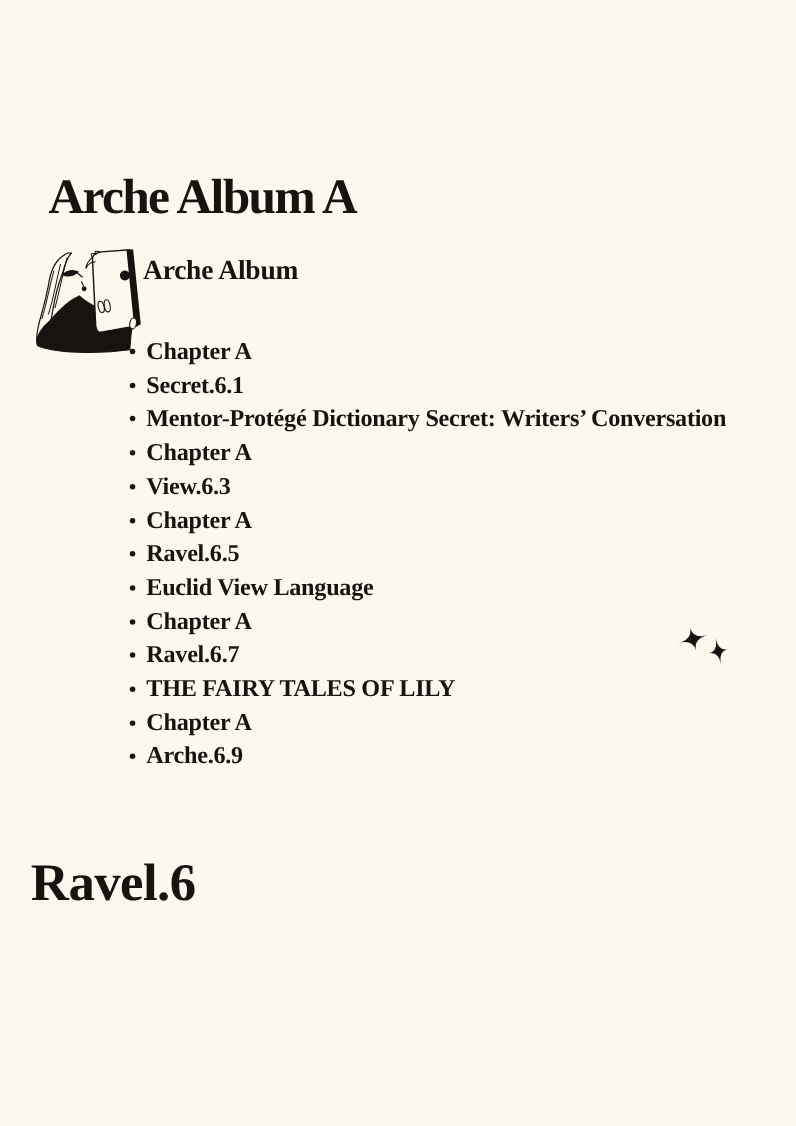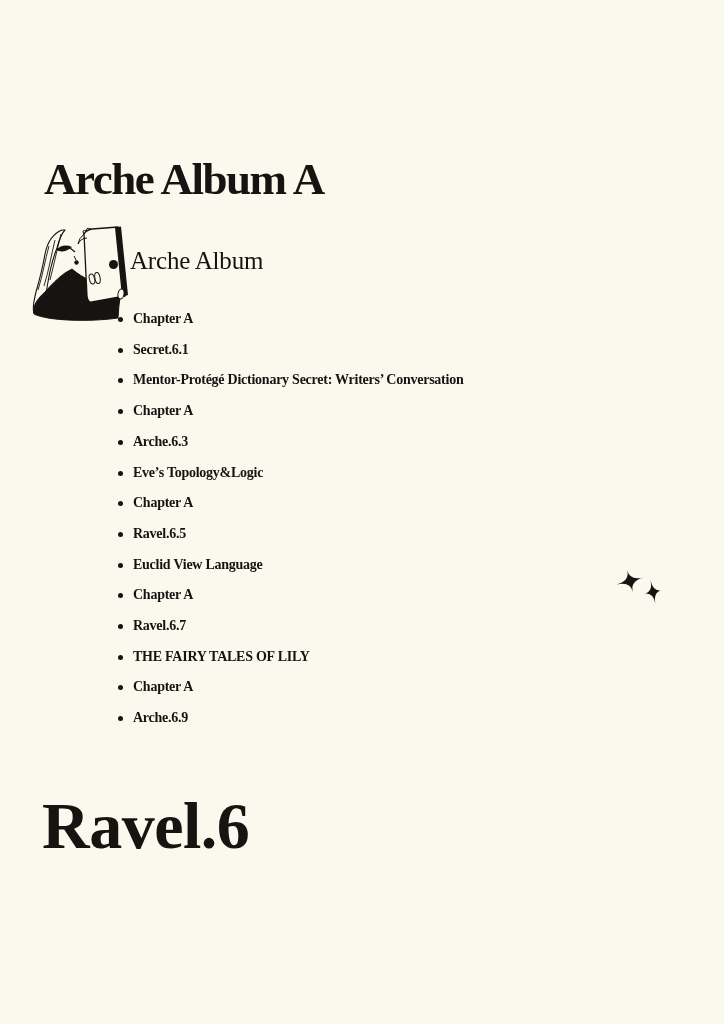--- a/index.html
+++ b/index.html
@@ -33,44 +33,44 @@
   .illustration {
     position: absolute;
     left: 30px;
     top: 226px;
     width: 100px;
     height: 95px;
   }
   .section-heading {
     position: absolute;
     left: 130px;
-    top: 248px;
+    top: 234px;
     font-size: 25px;
-    font-weight: 400;
+    font-weight: 700;
     letter-spacing: -0.2px;
     line-height: 1;
     white-space: nowrap;
   }
   .heading-bullet {
     position: absolute;
     left: -21px;
     top: 12px;
     width: 9px;
     height: 9px;
     border-radius: 50%;
     background: #171310;
   }
   .chapter-list {
     position: absolute;
     left: 133px;
     top: 304px;
     margin: 0;
     padding: 0;
     list-style: none;
-    font-size: 14px;
+    font-size: 22px;
     font-weight: 700;
     letter-spacing: -0.25px;
     line-height: 30.7px;
   }
   .chapter-list li {
     position: relative;
     white-space: nowrap;
   }
   .list-bullet {
     position: absolute;
@@ -85,22 +85,22 @@
     position: absolute;
     left: 612px;
     top: 566px;
     width: 56px;
     height: 44px;
   }
   .footer-title {
     position: absolute;
     left: 28px;
     top: 779px;
-    margin: 14px;
-    font-size: 66px;
+    margin: 0;
+    font-size: 48px;
     font-weight: 700;
     letter-spacing: -0.5px;
     line-height: 1;
     white-space: nowrap;
   }
 </style>
 </head>
 <body>
 
 <div class="page">
@@ -136,22 +136,21 @@
   <div class="section-heading">
     <span class="heading-bullet"></span>
     <span>Arche Album</span>
   </div>
 
   <ul class="chapter-list">
     <li><span class="list-bullet"></span><span>Chapter A</span></li>
     <li><span class="list-bullet"></span><span>Secret.6.1</span></li>
     <li><span class="list-bullet"></span><span>Mentor-Protégé Dictionary Secret: Writers’ Conversation</span></li>
     <li><span class="list-bullet"></span><span>Chapter A</span></li>
-    <li><span class="list-bullet"></span><span>Arche.6.3</span></li>
-    <li><span class="list-bullet"></span><span>Eve’s Topology&amp;Logic</span></li>
+    <li><span class="list-bullet"></span><span>View.6.3</span></li>
     <li><span class="list-bullet"></span><span>Chapter A</span></li>
     <li><span class="list-bullet"></span><span>Ravel.6.5</span></li>
     <li><span class="list-bullet"></span><span>Euclid View Language</span></li>
     <li><span class="list-bullet"></span><span>Chapter A</span></li>
     <li><span class="list-bullet"></span><span>Ravel.6.7</span></li>
     <li><span class="list-bullet"></span><span>THE FAIRY TALES OF LILY</span></li>
     <li><span class="list-bullet"></span><span>Chapter A</span></li>
     <li><span class="list-bullet"></span><span>Arche.6.9</span></li>
   </ul>
 

